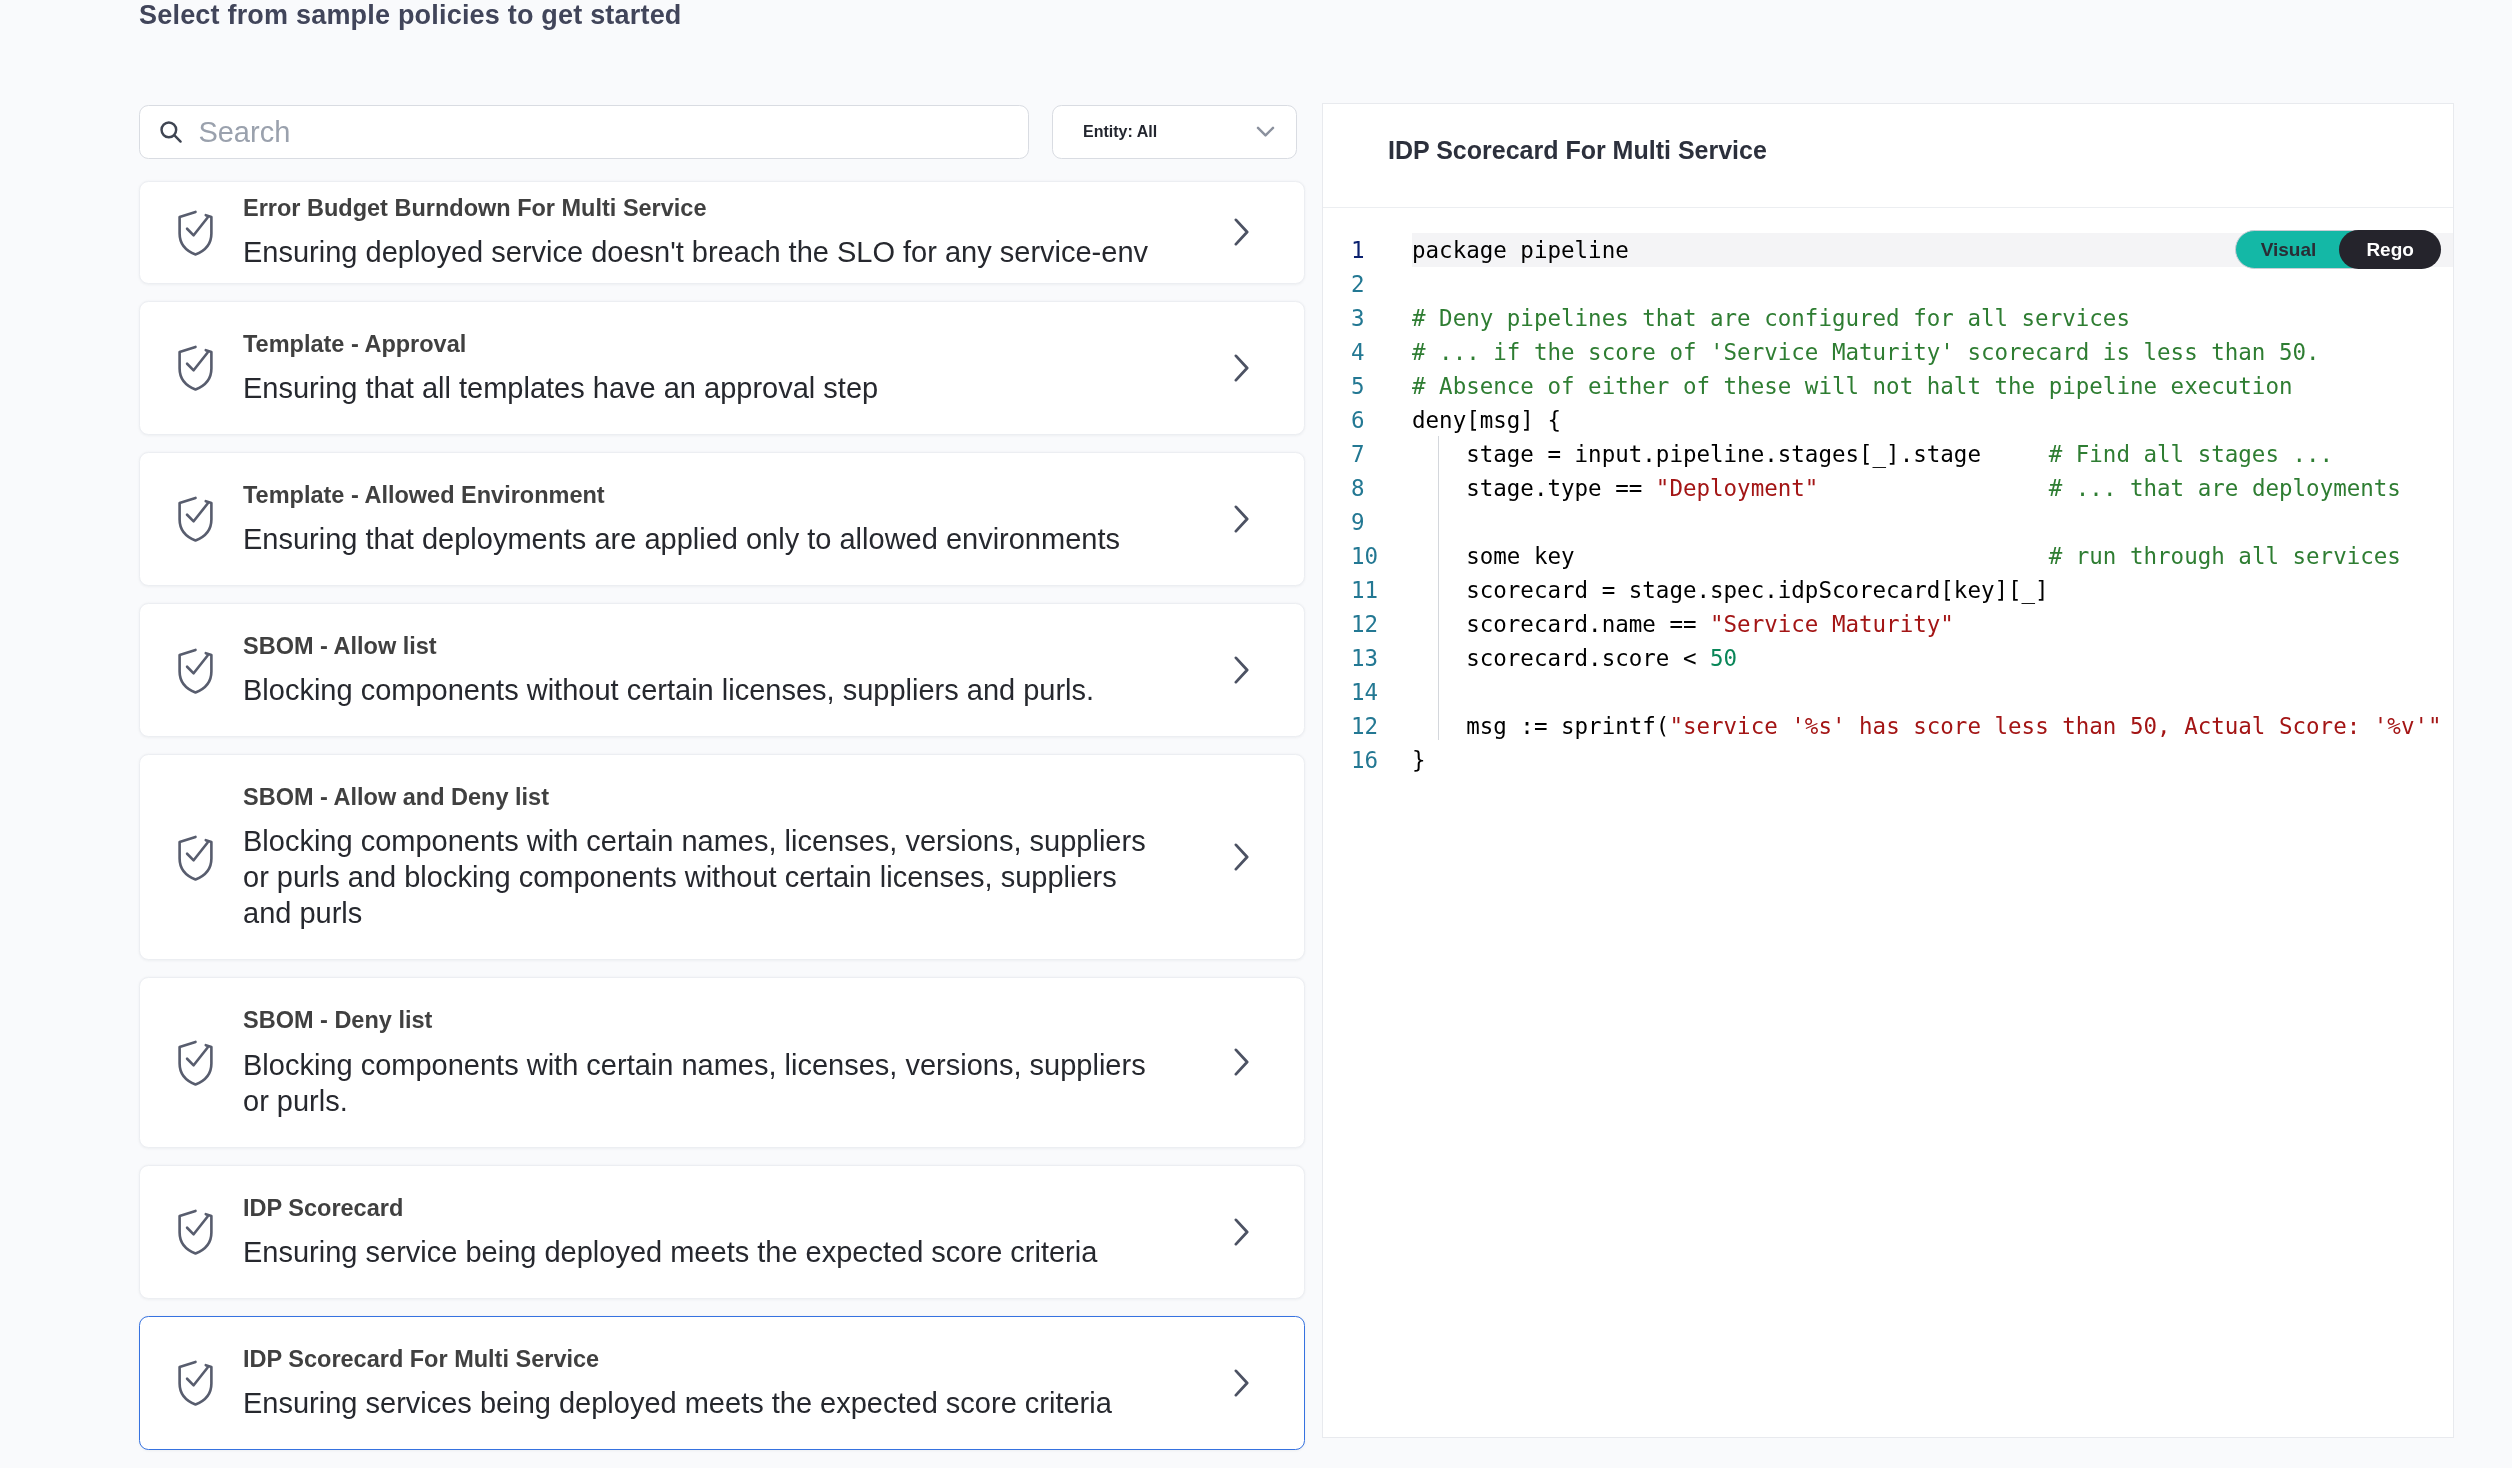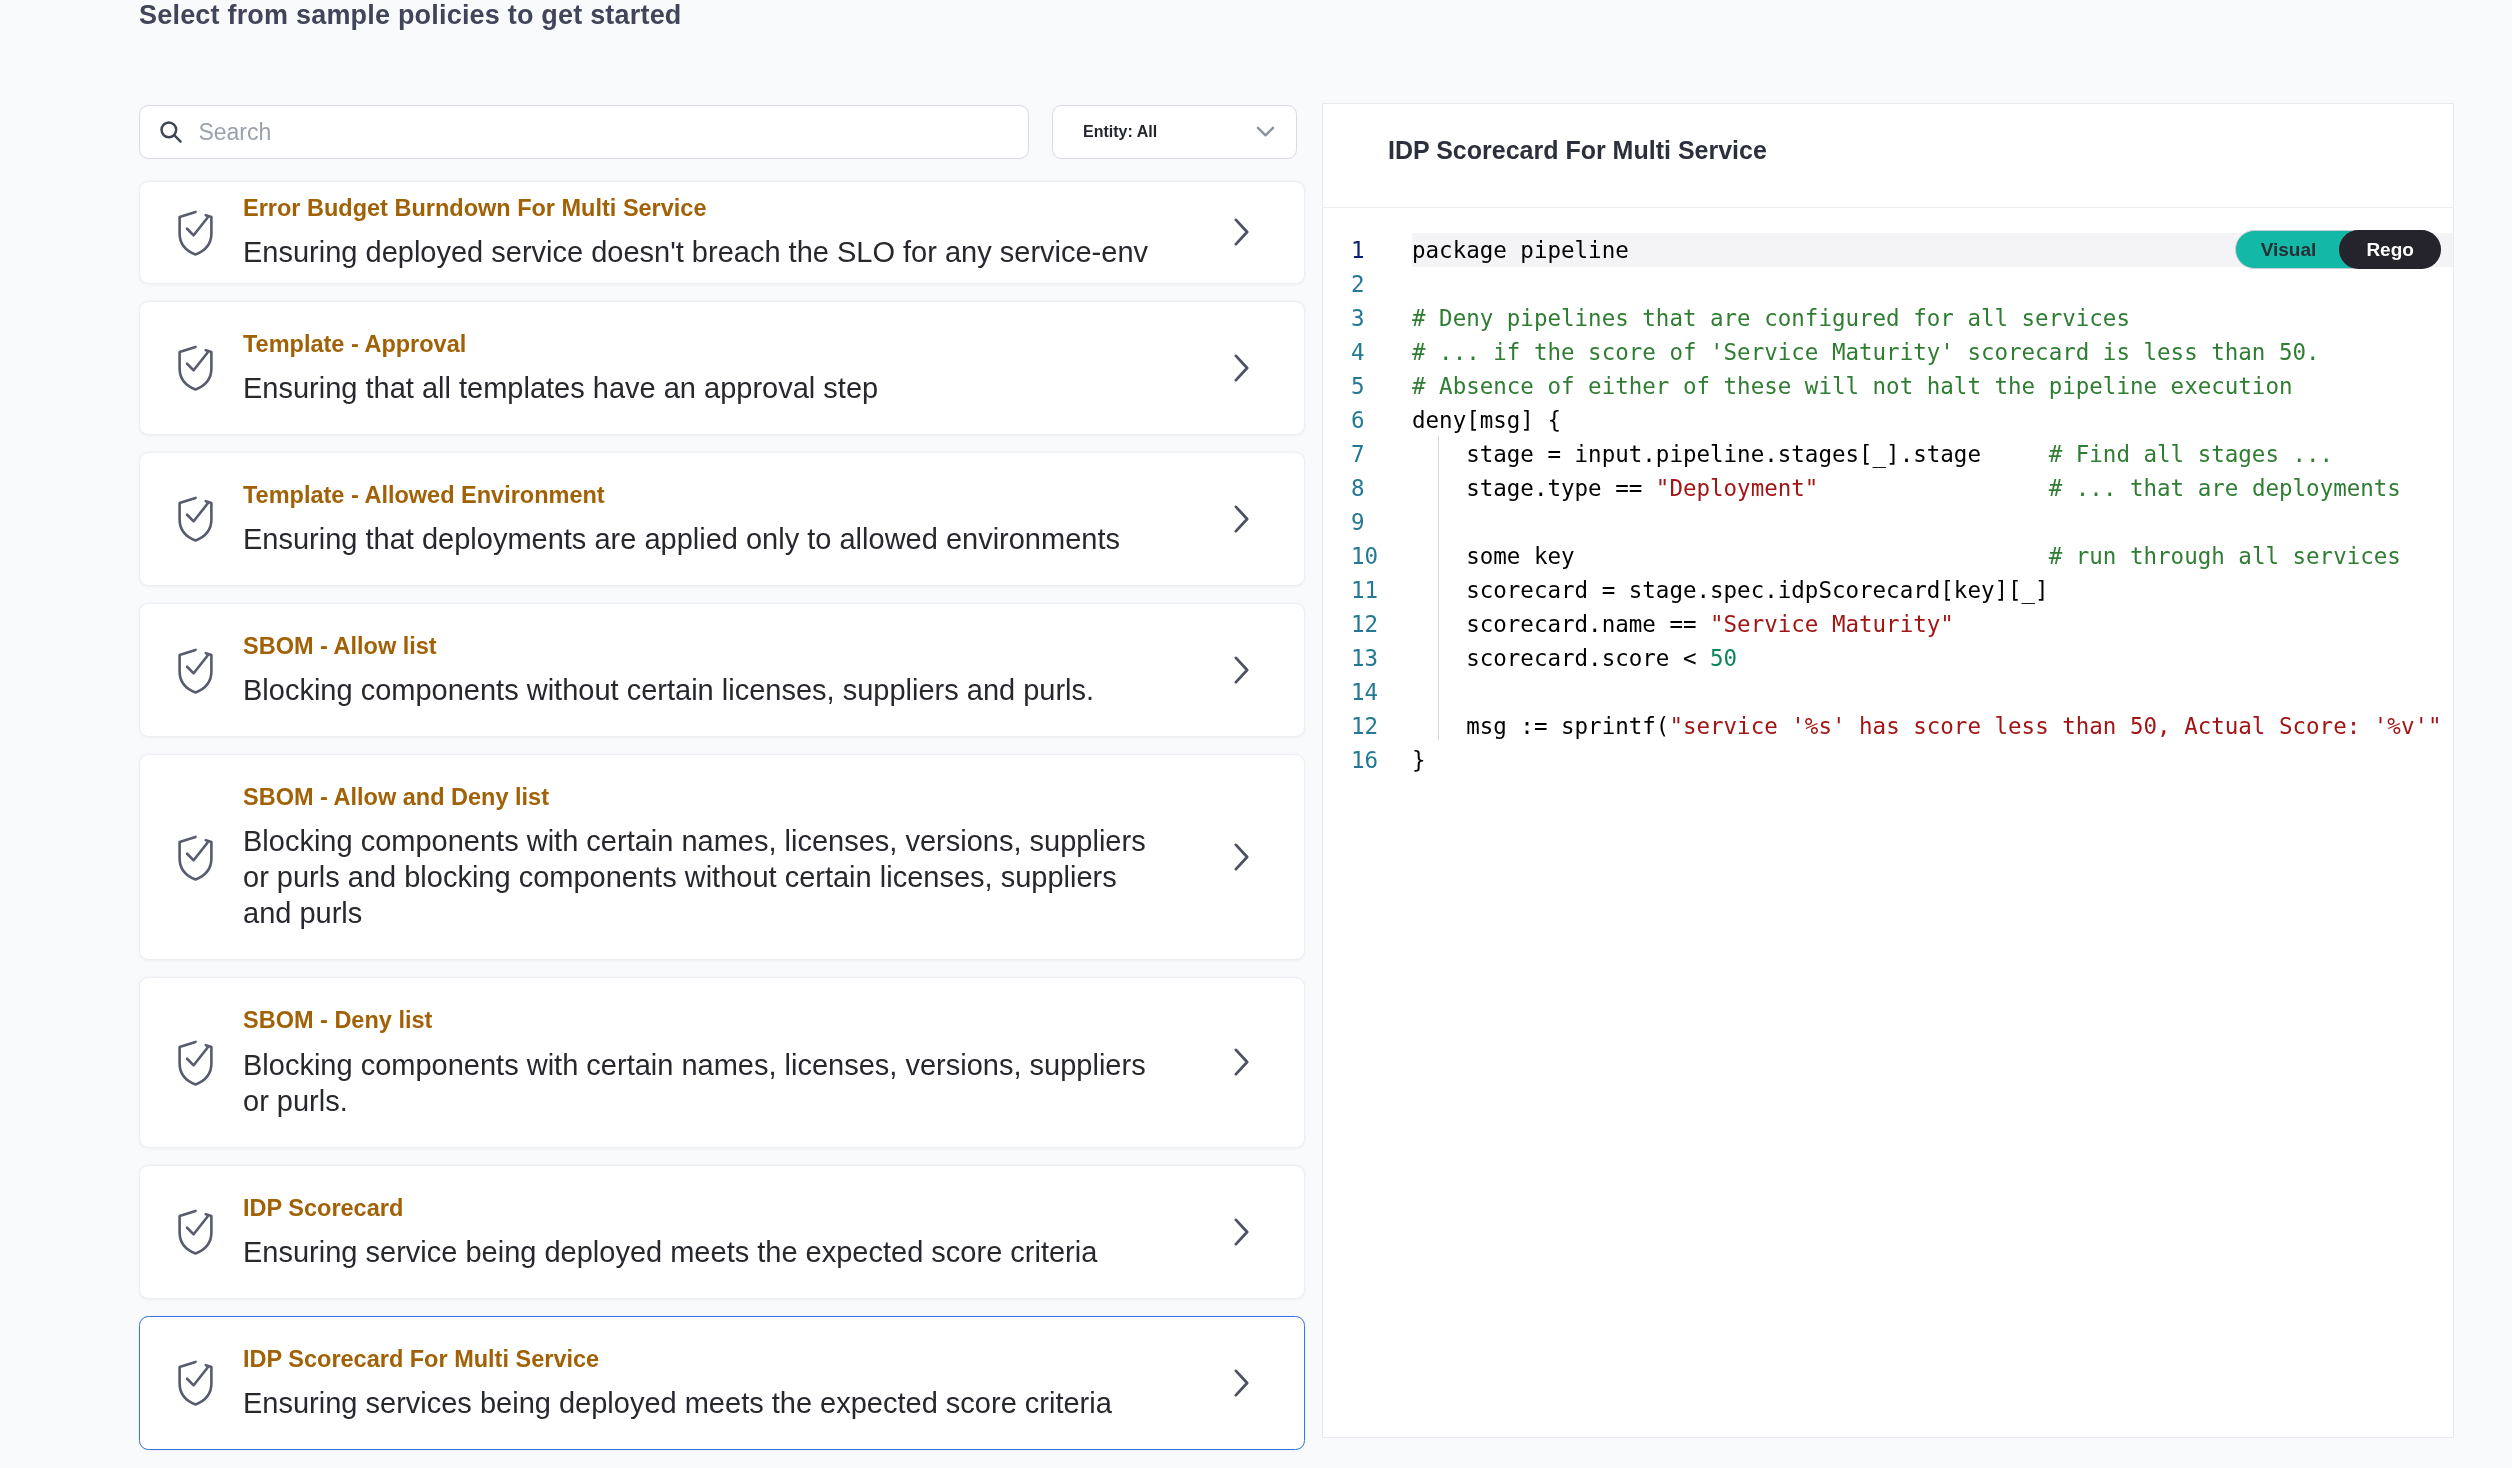--- a/index.html
+++ b/index.html
@@ -21,21 +21,21 @@
   
   .search-box{
     position:absolute;left:139px;top:105px;width:890px;height:54px;
     background:#fff;border:1.9px solid #d9dce2;border-radius:9.4px;
     box-sizing:border-box;display:flex;align-items:center;
   }
   .search-box svg{margin:0 13px 0 19px;flex:0 0 auto;}
   .search-input{
     border:none;outline:none;flex:1;height:100%;
     font-family:"Liberation Sans", sans-serif;
-    font-size:23px;color:#4c1d95;background:transparent;
+    font-size:29px;color:#4c1d95;background:transparent;
   }
   .search-input::placeholder{color:#9aa1ad;}
   .entity-select{
     position:absolute;left:1052px;top:105px;width:245px;height:54px;
     background:#fff;border:1.9px solid #d9dce2;border-radius:9.4px;
     box-sizing:border-box;display:flex;align-items:center;
     padding:0 20.7px 0 30px;cursor:pointer;
   }
   .entity-label{font-size:16px;font-weight:600;color:#23262f;flex:1;}
 
@@ -46,21 +46,21 @@
     border:1.9px solid #eceef2;border-radius:9.4px;
     box-shadow:0 0.9px 2.8px rgba(25,35,60,.05);
     margin-bottom:17px;box-sizing:border-box;
     display:flex;align-items:center;
     padding:28px 84px 28px 34px;cursor:pointer;
   }
   .card.compact{padding-top:12.2px;padding-bottom:12.2px;}
   .card.selected{border:1.9px solid #3672e0;}
   .card .shield{flex:0 0 auto;margin-right:26px;}
   .card-text{flex:1;min-width:0;}
-  .card-title{font-size:23.5px;font-weight:700;color:#a16207;line-height:28px;margin-bottom:12.2px;}
+  .card-title{font-size:23.5px;font-weight:700;color:#404040;line-height:28px;margin-bottom:12.2px;}
   .card-desc{font-size:29px;color:#26282e;line-height:36px;max-width:920px;}
   .card .chev{position:absolute;right:54px;top:50%;margin-top:-14px;}
 
   
   .preview-panel{
     position:absolute;left:1322px;top:103px;width:1132px;height:1335px;
     background:#fff;border:1.9px solid #e8eaee;box-sizing:border-box;
   }
   .preview-title{
     position:absolute;left:65px;top:32px;

